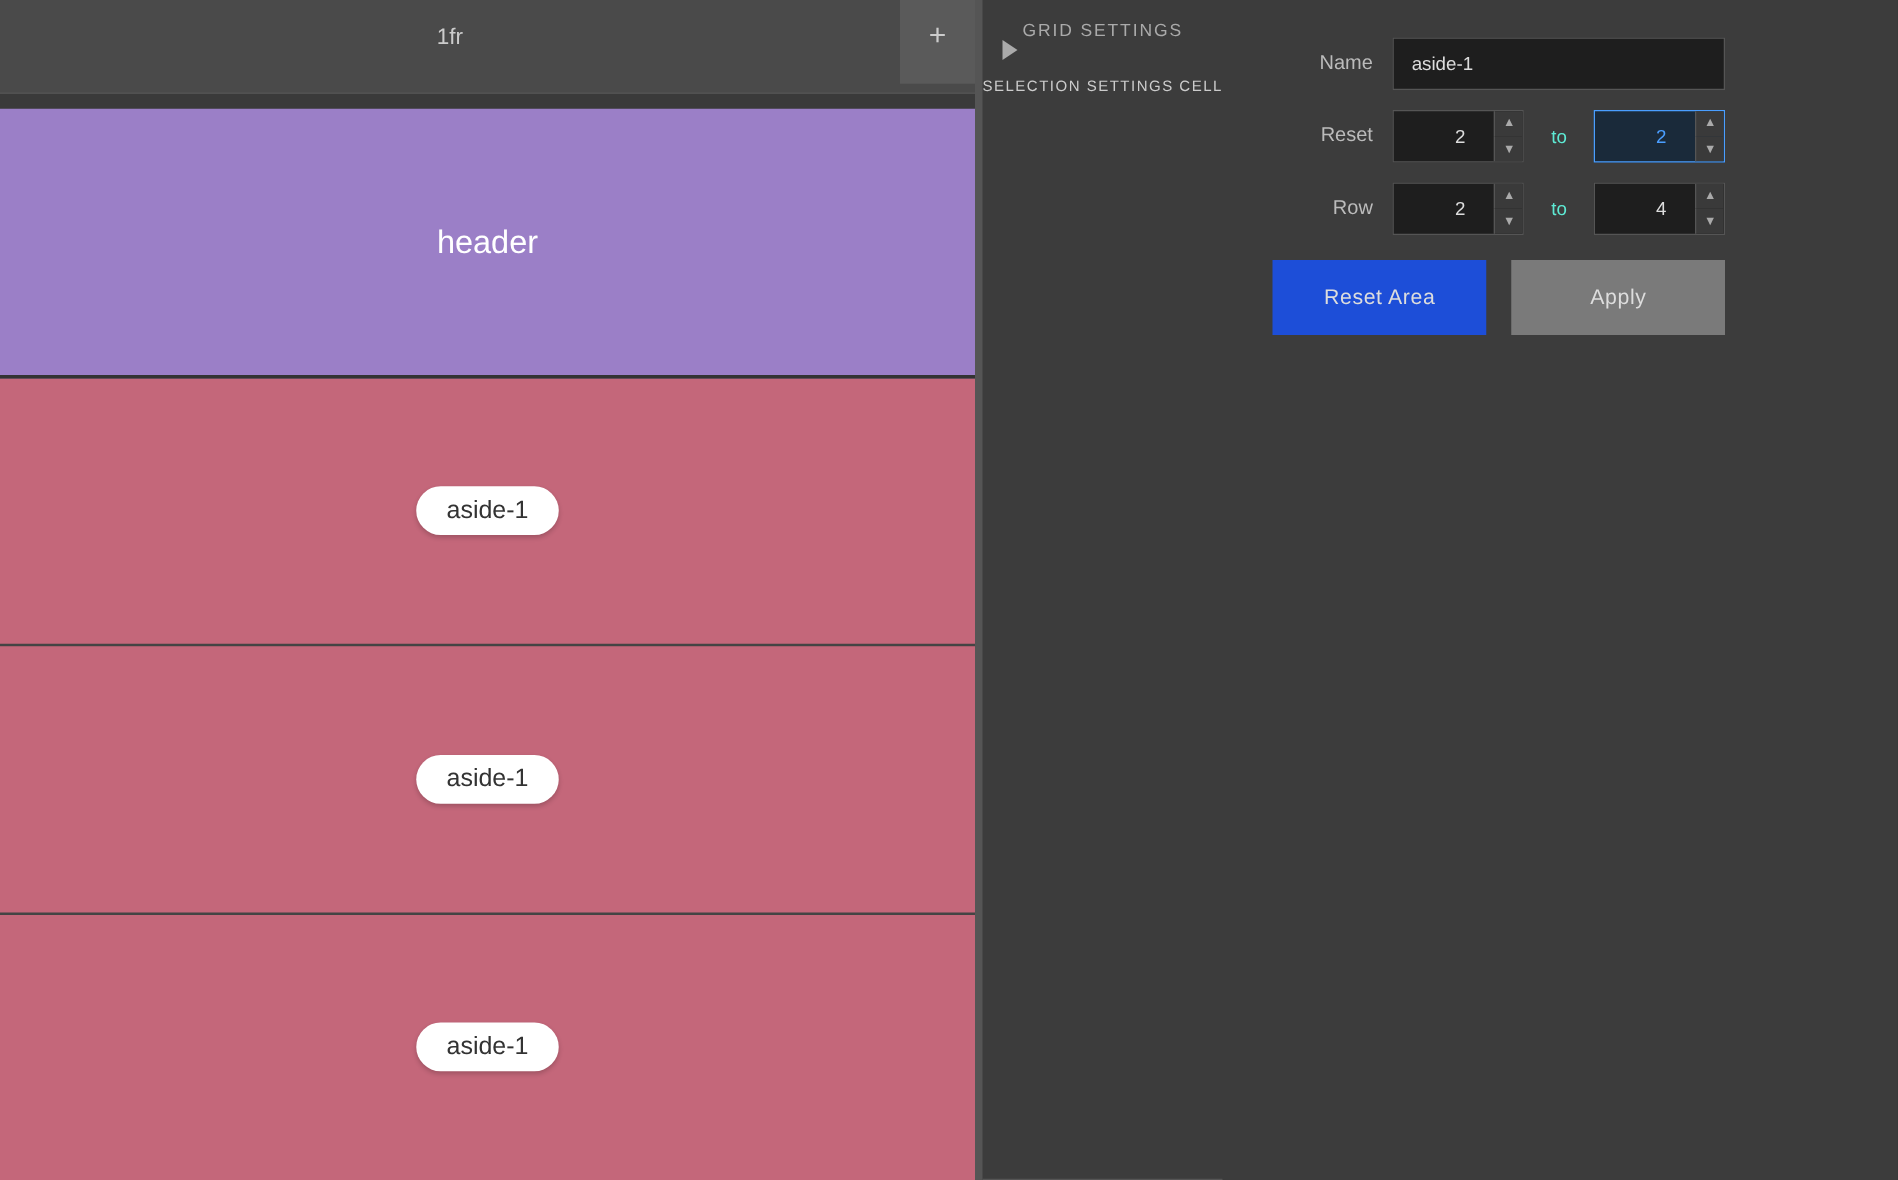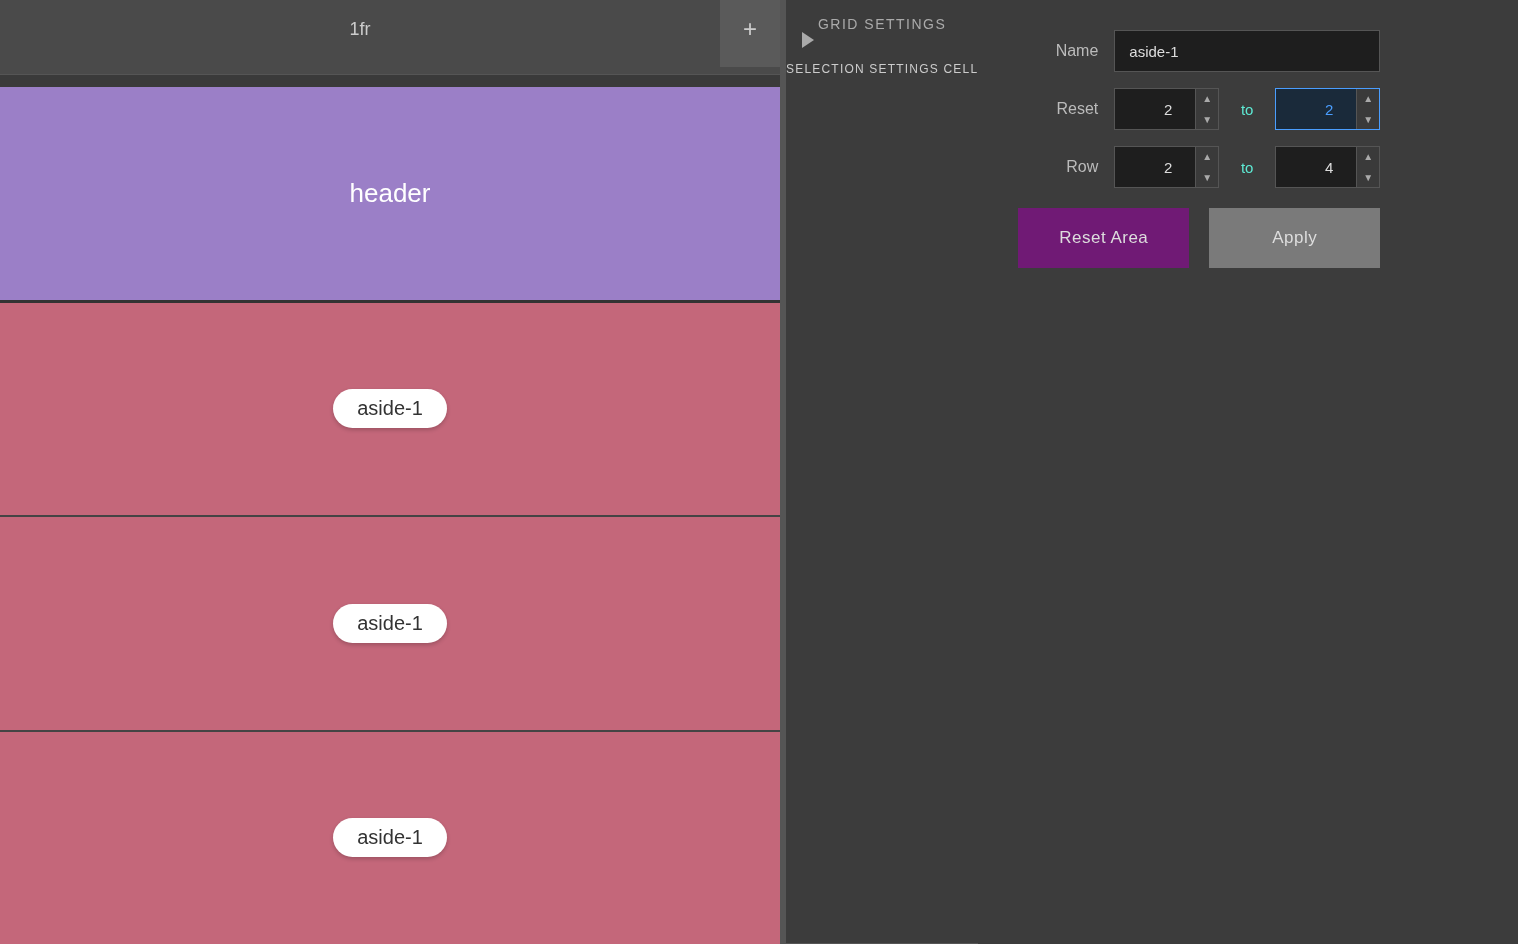--- a/index.html
+++ b/index.html
@@ -246,21 +246,21 @@
 
     .actions-row {
       display: flex;
       gap: 20px;
       margin-top: 4px;
     }
 
     .action-btn {
       flex: 1;
       height: 60px;
-      background: #701a75;
+      background: #1d4ed8;
       border: none;
       color: #ddd;
       font-size: 17px;
       cursor: pointer;
       font-weight: 400;
       letter-spacing: 0.5px;
     }
 
     .action-btn.apply-btn {
       background: #7a7a7a;

